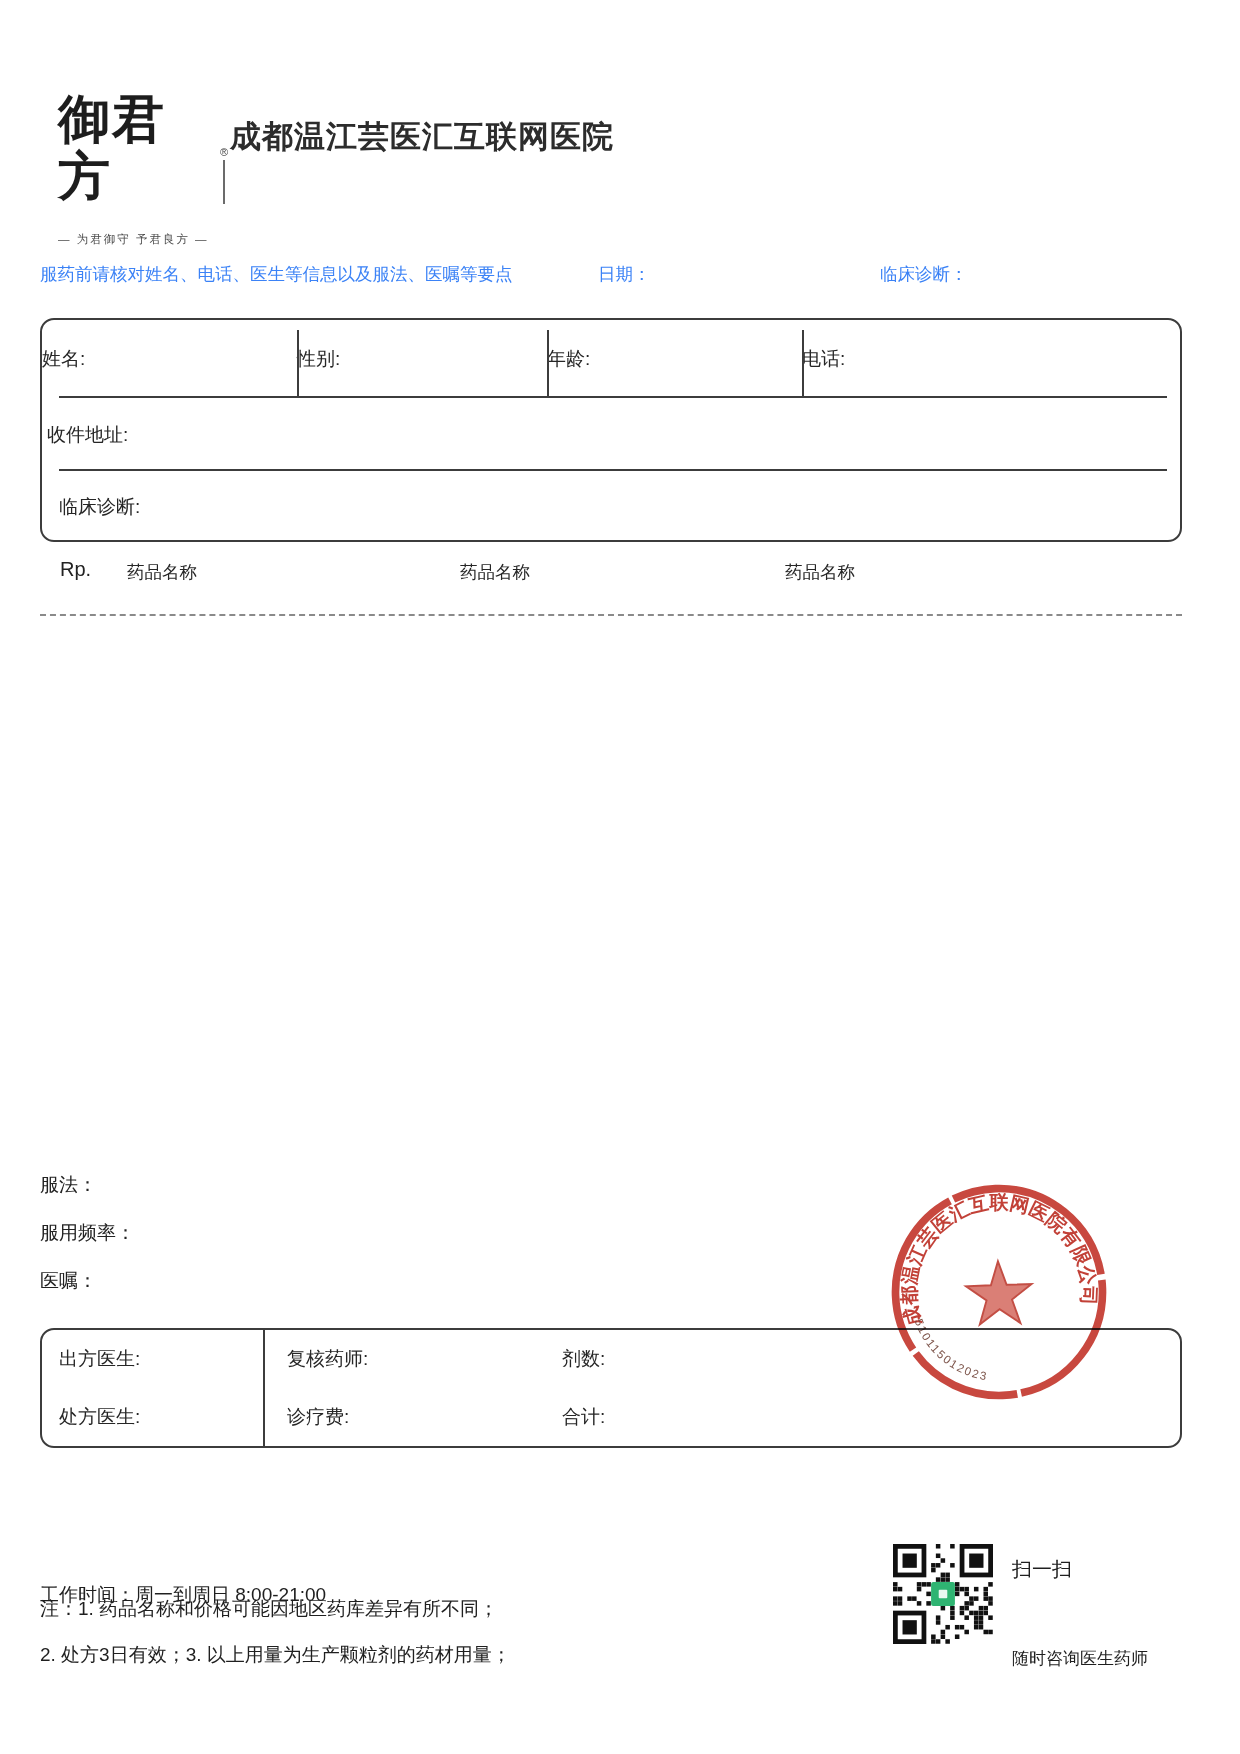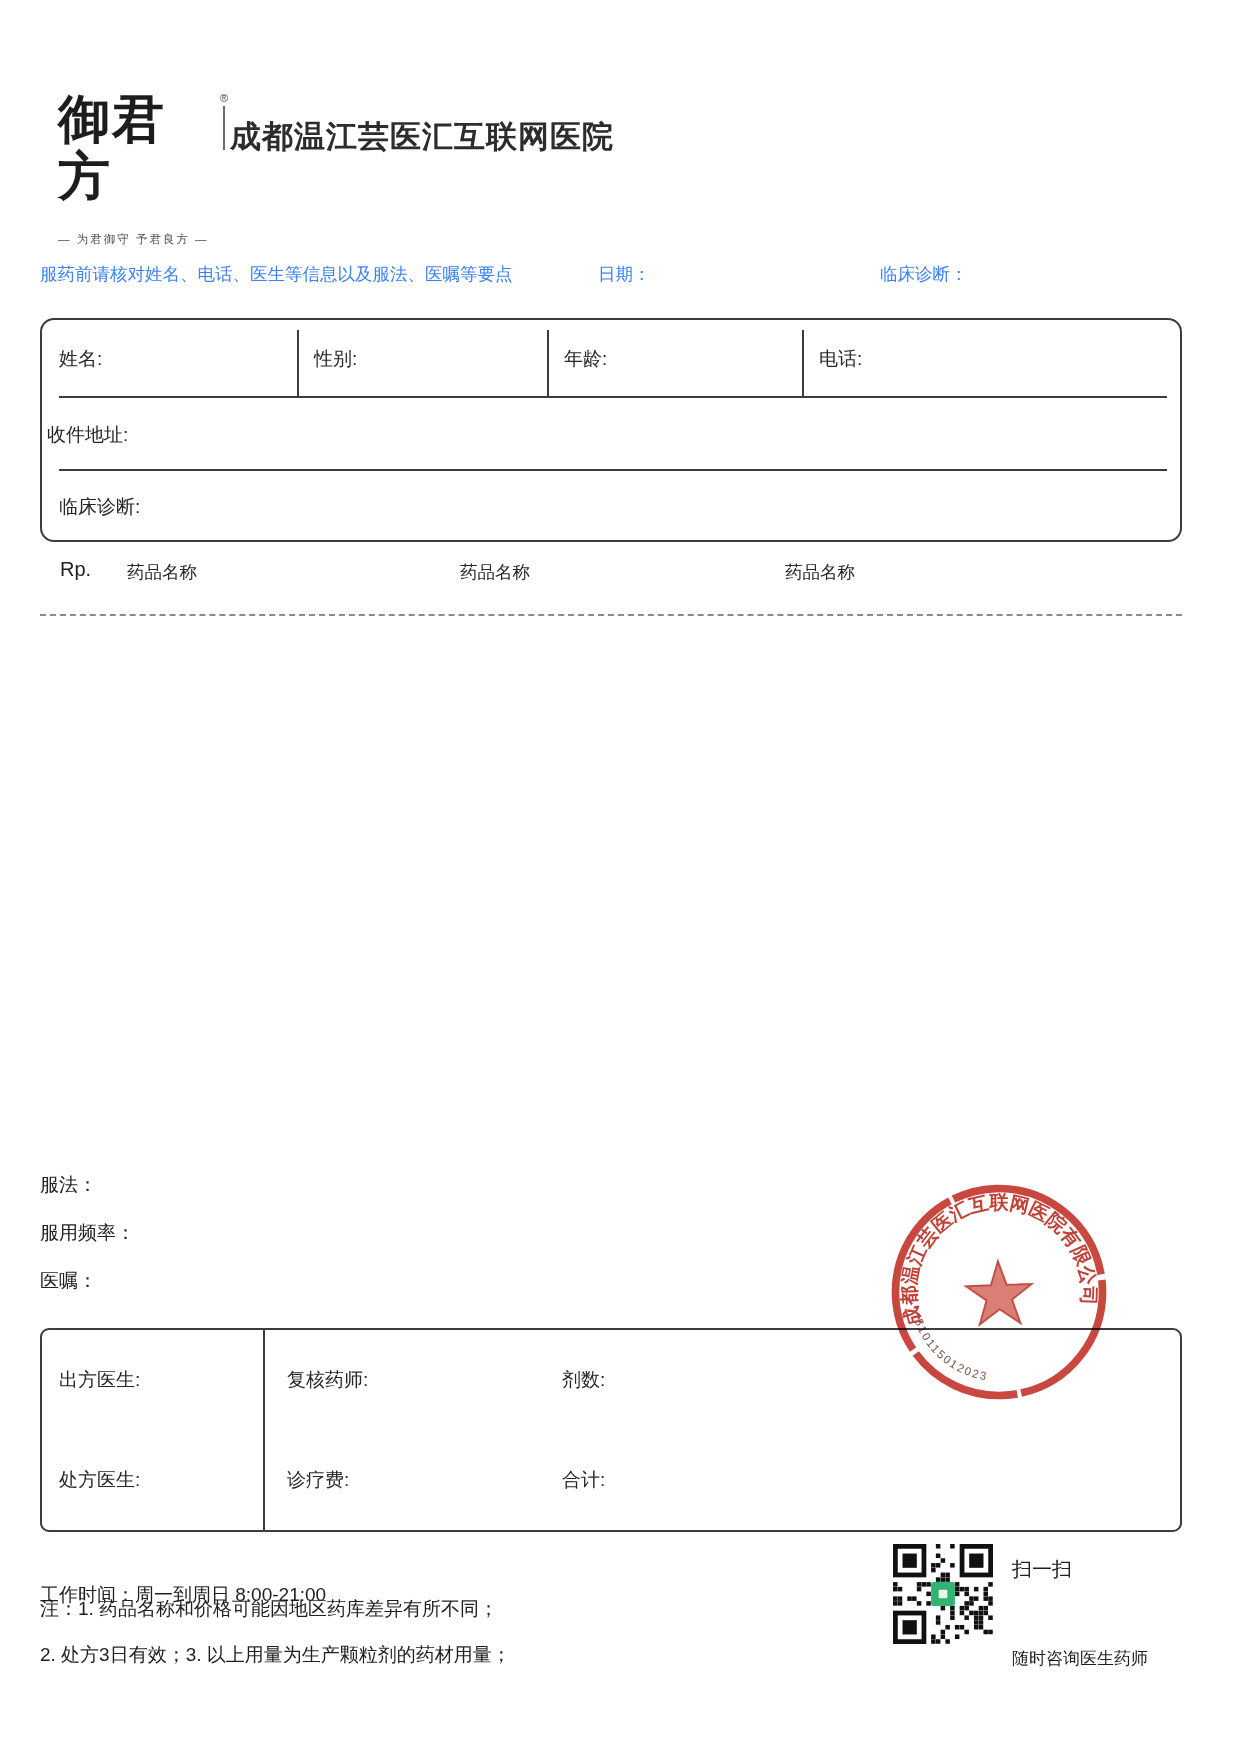--- a/index.html
+++ b/index.html
@@ -1,42 +1,42 @@
 <!DOCTYPE html>
 <html><head>
 <meta charset="utf-8">
 <style>
   html,body{margin:0;padding:0;background:#fff;}
   .page{position:relative;width:1240px;height:1754px;background:#ffffff;overflow:hidden;
         font-family:"Liberation Sans",sans-serif;color:#262626;}
 
   
   .logo{position:absolute;left:58px;top:90px;width:170px;}
-  .logo-main{display:flex;align-items:flex-start;}
+  .logo-main{display:flex;align-items:flex-end;}
   .logo-text{font-family:"DejaVu Serif",serif;font-weight:bold;font-size:52px;line-height:1.1;
              color:#1d1d1d;letter-spacing:2px;}
   .logo-side{display:flex;flex-direction:column;align-items:center;margin-left:4px;margin-top:2px;}
   .logo-reg{font-size:11px;color:#444;}
   .logo-vline{width:2px;height:44px;background:#6b6b6b;margin-top:2px;}
   .logo-tagline{margin-top:28px;font-size:11.5px;letter-spacing:2px;color:#4a4a4a;white-space:nowrap;}
   .hospital-title{position:absolute;left:230px;top:116px;font-size:31px;font-weight:bold;color:#2c2c2c;
                   letter-spacing:1px;}
 
   
   .meta{position:absolute;left:40px;top:262px;width:1142px;height:26px;font-size:17.5px;color:#3b82f6;}
   .meta .notice{position:absolute;left:0;top:0;}
   .meta .date{position:absolute;left:558px;top:0;}
   .meta .rxno{position:absolute;left:840px;top:0;}
 
   
   .patient-box{position:absolute;left:40px;top:318px;width:1142px;height:224px;
                border:2px solid #3c3c3c;border-radius:14px;box-sizing:border-box;}
   .pb-row1{position:absolute;left:0;top:0;width:100%;height:78px;display:grid;
            grid-template-columns:255px 250px 255px 1fr;}
-  .pb-cell{position:relative;display:flex;align-items:center;padding-left:17px;font-size:19px;}
+  .pb-cell{position:relative;display:flex;align-items:center;font-size:19px;}
   .pb-cell.divided::before{content:"";position:absolute;left:0;top:10px;bottom:0;width:2px;background:#3c3c3c;}
   .pb-hline{position:absolute;left:17px;right:13px;height:2px;background:#3c3c3c;}
   .pb-hline.h1{top:76px;}
   .pb-hline.h2{top:149px;}
   .pb-row2{position:absolute;left:0;top:78px;width:100%;height:73px;display:flex;align-items:center;
            padding-left:5px;font-size:19px;box-sizing:border-box;}
   .pb-row3{position:absolute;left:0;top:151px;width:100%;height:71px;display:flex;align-items:center;
            padding-left:17px;font-size:19px;box-sizing:border-box;}
 
   
@@ -45,22 +45,22 @@
   .drug-col-1{position:absolute;left:127px;top:2px;font-size:17.5px;}
   .drug-col-2{position:absolute;left:460px;top:2px;font-size:17.5px;}
   .drug-col-3{position:absolute;left:785px;top:2px;font-size:17.5px;}
   .dashed-sep{position:absolute;left:40px;top:614px;width:1142px;border-top:2px dashed #8a8a8a;}
 
   
   .usage-label{position:absolute;left:40px;font-size:19px;color:#222;}
   .u1{top:1172px;} .u2{top:1220px;} .u3{top:1268px;}
 
   
-  .sign-box{position:absolute;left:40px;top:1328px;width:1142px;height:204px;
-            border:2px solid #3c3c3c;border-radius:9px;box-sizing:border-box;}
+  .sign-box{position:absolute;left:40px;top:1328px;width:1142px;height:120px;
+            border:2px solid #3c3c3c;border-radius:14px;box-sizing:border-box;}
   .sb-divider{position:absolute;left:221px;top:0;bottom:0;width:2px;background:#3c3c3c;}
   .sb-left{position:absolute;left:0;top:0;width:221px;height:100%;display:grid;grid-template-rows:1fr 1fr;}
   .sb-left .sb-cell{display:flex;align-items:center;padding-left:17px;font-size:19px;}
   .sb-right{position:absolute;left:223px;top:0;right:0;height:100%;display:grid;grid-template-rows:1fr 1fr;}
   .sb-rrow{position:relative;}
   .sb-f1{position:absolute;left:22px;top:50%;transform:translateY(-50%);font-size:19px;}
   .sb-f2{position:absolute;left:297px;top:50%;transform:translateY(-50%);font-size:19px;}
 
   
   .stamp{position:absolute;left:884px;top:1177px;width:230px;height:230px;z-index:5;

